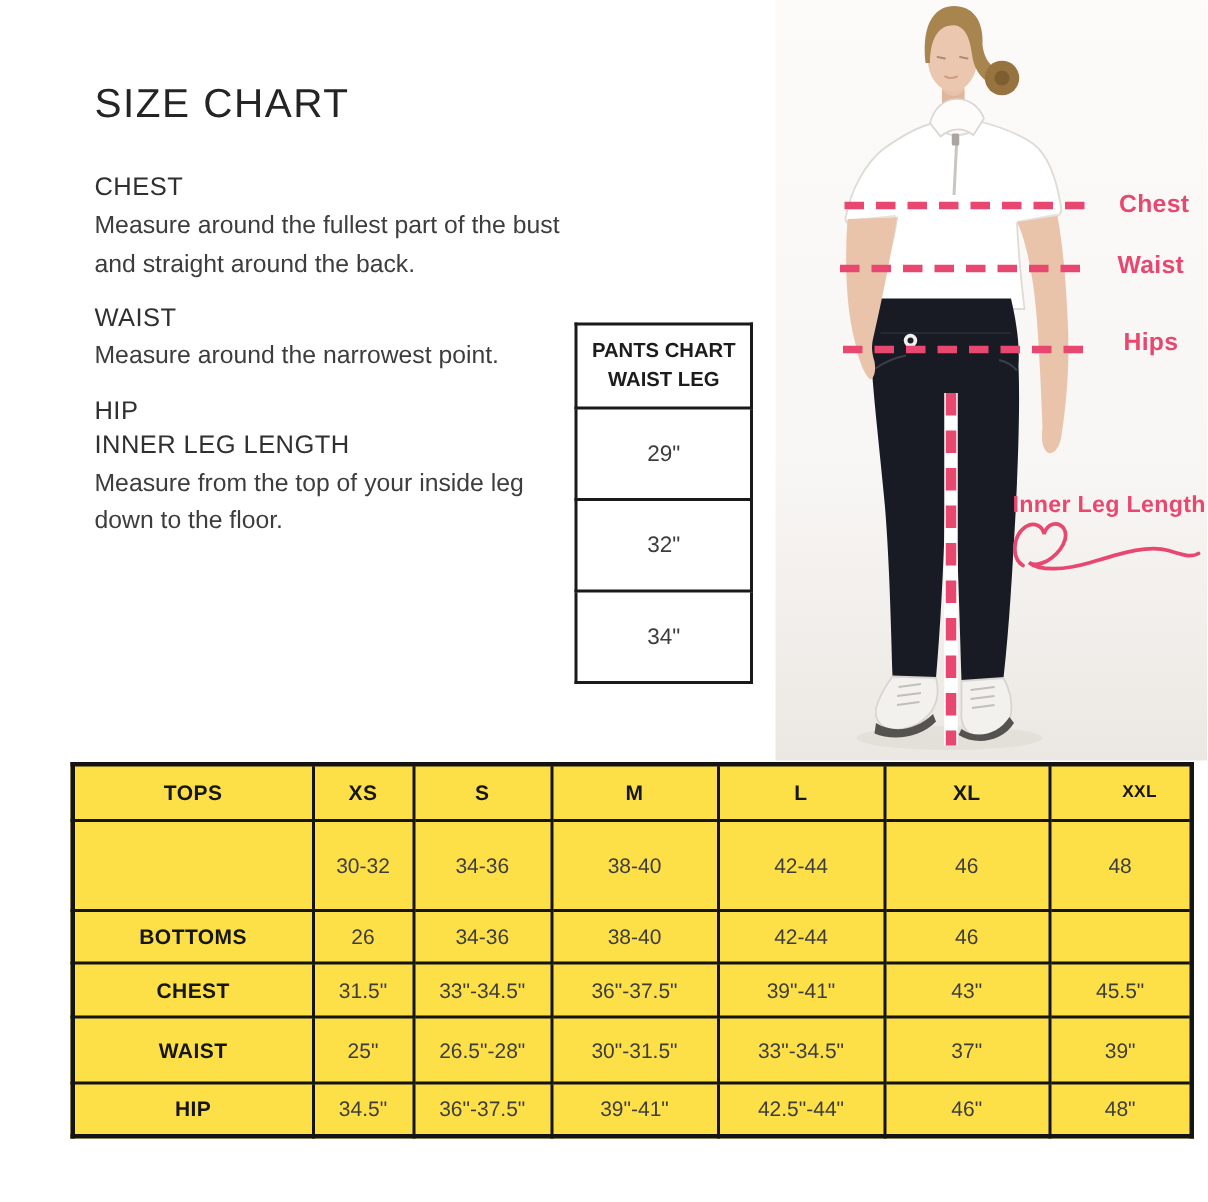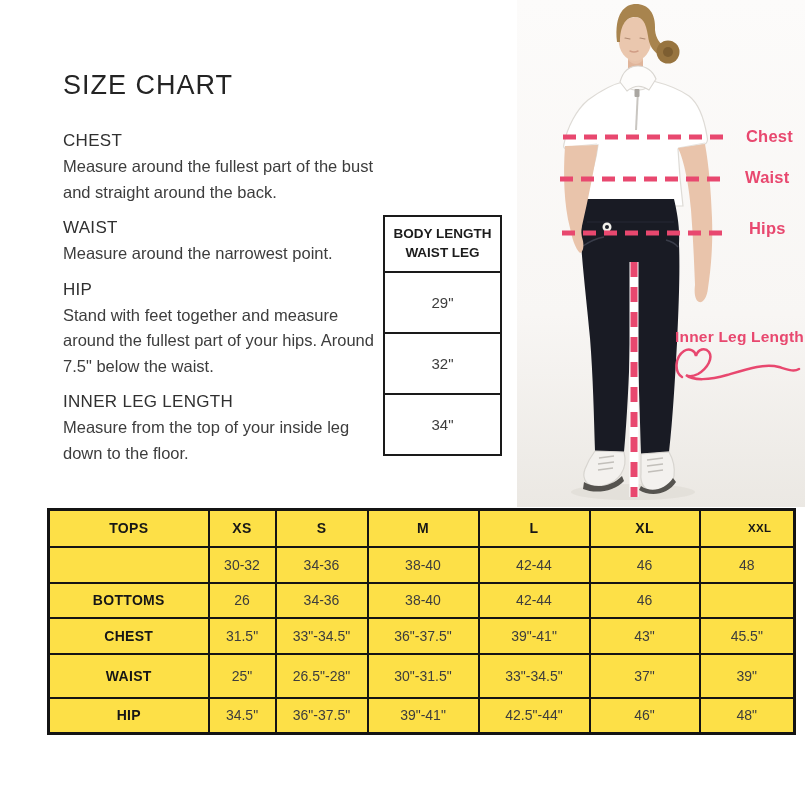--- a/index.html
+++ b/index.html
@@ -5,21 +5,21 @@
   :root { --accent:#e8486f; --ink:#161616; --gray:#3d3d3d; }
   * { box-sizing:border-box; }
   html,body { margin:0; padding:0; background:#fff; }
   .page {
     position:relative; width:805px; height:801px; background:#ffffff;
     font-family:"Liberation Sans", sans-serif; overflow:hidden;
   }
 
   
   .left-col { position:absolute; left:63px; top:54px; width:322px; }
-  .title { font-size:27px; font-weight:400; letter-spacing:1px; color:#242424; margin:16px 0 30px 0; }
+  .title { font-size:27px; font-weight:400; letter-spacing:1px; color:#242424; margin:0 0 30px 0; }
   .inst h2 { font-size:17px; font-weight:400; color:#303030; letter-spacing:.3px; margin:0 0 3px 0; }
   .inst p  { font-size:16.5px; color:var(--gray); line-height:1.55; margin:0 0 13px 0; }
 
   
   .pants-table {
     position:absolute; left:383px; top:215px; width:119px;
     border-collapse:collapse; background:#fff; table-layout:fixed;
   }
   .pants-table th, .pants-table td {
     border:2px solid #1a1a1a; text-align:center; vertical-align:middle; padding:0 5px;
@@ -54,54 +54,53 @@
   }
   .size-table th, .size-table td {
     border:2px solid #141414; text-align:center; vertical-align:middle; padding:2px 4px;
   }
   .size-table { border:3px solid #141414; }
   .size-table th { font-size:14px; font-weight:700; color:var(--ink); letter-spacing:.3px; }
   .size-table th.xxl { font-size:11.5px;padding-left:30px; }
   .size-table td.lbl { font-size:14px; font-weight:700; color:var(--ink); letter-spacing:.3px; }
   .size-table td.val { font-size:14px; font-weight:400; color:var(--gray); }
   .size-table td.bm span { display:inline-block; max-width:112px; font-size:11px; line-height:1.6; }
-  tr.r0{height:37px} tr.r1{height:36px} tr.r2{height:35px} tr.r3{height:53px}
+  tr.r0{height:37px} tr.r1{height:60px} tr.r2{height:35px} tr.r3{height:53px}
   tr.r4{height:36px} tr.r5{height:44px} tr.r6{height:36px}
 </style>
 </head>
 <body>
 
 <div class="page">
 
   <div class="left-col">
     <h1 class="title">SIZE CHART</h1>
 
     <div class="inst">
       <h2>CHEST</h2>
       <p>Measure around the fullest part of the bust and straight around the back.</p>
     </div>
     <div class="inst">
       <h2>WAIST</h2>
       <p>Measure around the narrowest point.</p>
     </div>
     <div class="inst">
       <h2>HIP</h2>
-      <p>Stand with feet together and measure around the fullest part of your hips. Around 7.5" below the waist.</p>
     </div>
     <div class="inst">
       <h2>INNER LEG LENGTH</h2>
       <p>Measure from the top of your inside leg down to the floor.</p>
     </div>
   </div>
 
   <table class="pants-table">
     <thead>
       <tr>
         <th>
-          <span>BODY LENGTH</span>
+          <span>PANTS CHART</span>
           <span>WAIST LEG</span>
         </th>
       </tr>
     </thead>
     <tbody>
       <tr>
           <td>29"</td>
         </tr>
       <tr>
           <td>32"</td>

